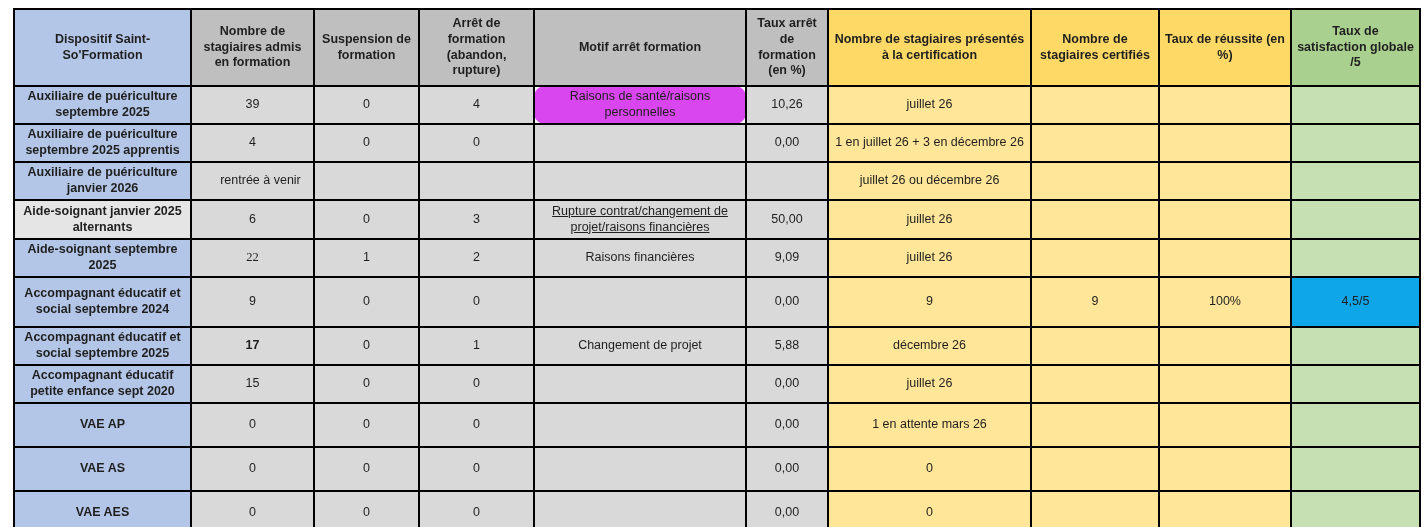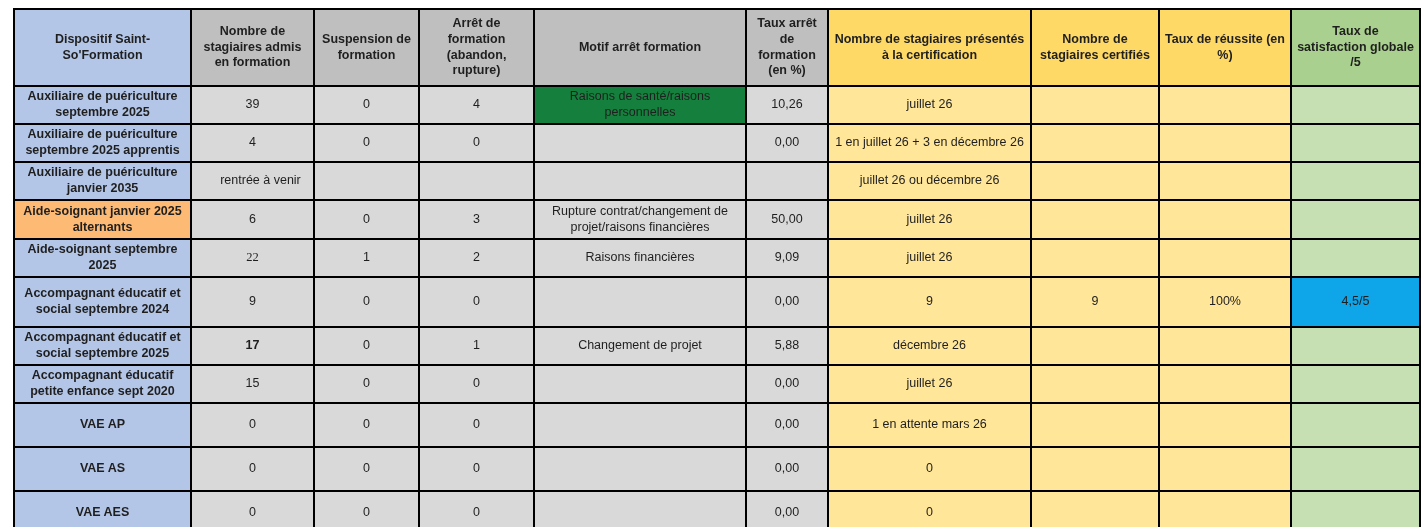--- a/index.html
+++ b/index.html
@@ -63,57 +63,57 @@
           <th style="background: rgb(255, 217, 102);">Taux de réussite (en %)</th>
           <th style="background: rgb(169, 208, 142);">Taux de satisfaction globale /5</th>
         </tr>
       </thead>
     <tbody id="tbody">
         <tr style="height: 38px;">
           <td class="rowlabel" style="background: rgb(180, 198, 231);">Auxiliaire de puériculture septembre 2025</td>
           <td style="background: rgb(217, 217, 217);">39</td>
           <td style="background: rgb(217, 217, 217);">0</td>
           <td style="background: rgb(217, 217, 217);">4</td>
-          <td style="background: #15803d;">Raisons de santé/raisons personnelles</td>
+          <td style="background: #d946ef; border-radius: 11px;">Raisons de santé/raisons personnelles</td>
           <td style="background: rgb(217, 217, 217);">10,26</td>
           <td style="background: rgb(255, 230, 153);">juillet 26</td>
           <td style="background: rgb(255, 230, 153);"></td>
           <td style="background: rgb(255, 230, 153);"></td>
           <td style="background: rgb(198, 224, 180);"></td>
         </tr>
         <tr style="height: 38px;">
           <td class="rowlabel" style="background: rgb(180, 198, 231);">Auxiliaire de puériculture septembre 2025 apprentis</td>
           <td style="background: rgb(217, 217, 217);">4</td>
           <td style="background: rgb(217, 217, 217);">0</td>
           <td style="background: rgb(217, 217, 217);">0</td>
           <td style="background: rgb(217, 217, 217);"></td>
           <td style="background: rgb(217, 217, 217);">0,00</td>
           <td style="background: rgb(255, 230, 153);">1 en juillet 26 + 3 en décembre 26</td>
           <td style="background: rgb(255, 230, 153);"></td>
           <td style="background: rgb(255, 230, 153);"></td>
           <td style="background: rgb(198, 224, 180);"></td>
         </tr>
         <tr style="height: 38px;">
-          <td class="rowlabel" style="background: rgb(180, 198, 231);">Auxiliaire de puériculture janvier 2035</td>
+          <td class="rowlabel" style="background: rgb(180, 198, 231);">Auxiliaire de puériculture janvier 2026</td>
           <td style="background: rgb(217, 217, 217); padding-left: 20px;">rentrée à venir</td>
           <td style="background: rgb(217, 217, 217);"></td>
           <td style="background: rgb(217, 217, 217);"></td>
           <td style="background: rgb(217, 217, 217);"></td>
           <td style="background: rgb(217, 217, 217);"></td>
           <td style="background: rgb(255, 230, 153);">juillet 26 ou décembre 26</td>
           <td style="background: rgb(255, 230, 153);"></td>
           <td style="background: rgb(255, 230, 153);"></td>
           <td style="background: rgb(198, 224, 180);"></td>
         </tr>
         <tr style="height: 39px;">
-          <td class="rowlabel" style="background: #fdba74;">Aide-soignant janvier 2025 alternants</td>
+          <td class="rowlabel" style="background: #e5e5e5;">Aide-soignant janvier 2025 alternants</td>
           <td style="background: rgb(217, 217, 217);">6</td>
           <td style="background: rgb(217, 217, 217);">0</td>
           <td style="background: rgb(217, 217, 217);">3</td>
-          <td style="background: rgb(217, 217, 217);">Rupture contrat/changement de projet/raisons financières</td>
+          <td style="background: rgb(217, 217, 217); text-decoration: underline;">Rupture contrat/changement de projet/raisons financières</td>
           <td style="background: rgb(217, 217, 217);">50,00</td>
           <td style="background: rgb(255, 230, 153);">juillet 26</td>
           <td style="background: rgb(255, 230, 153);"></td>
           <td style="background: rgb(255, 230, 153);"></td>
           <td style="background: rgb(198, 224, 180);"></td>
         </tr>
         <tr style="height: 38px;">
           <td class="rowlabel" style="background: rgb(180, 198, 231);">Aide-soignant septembre 2025</td>
           <td style="background: rgb(217, 217, 217); font-family: Liberation Serif, serif;">22</td>
           <td style="background: rgb(217, 217, 217);">1</td>

